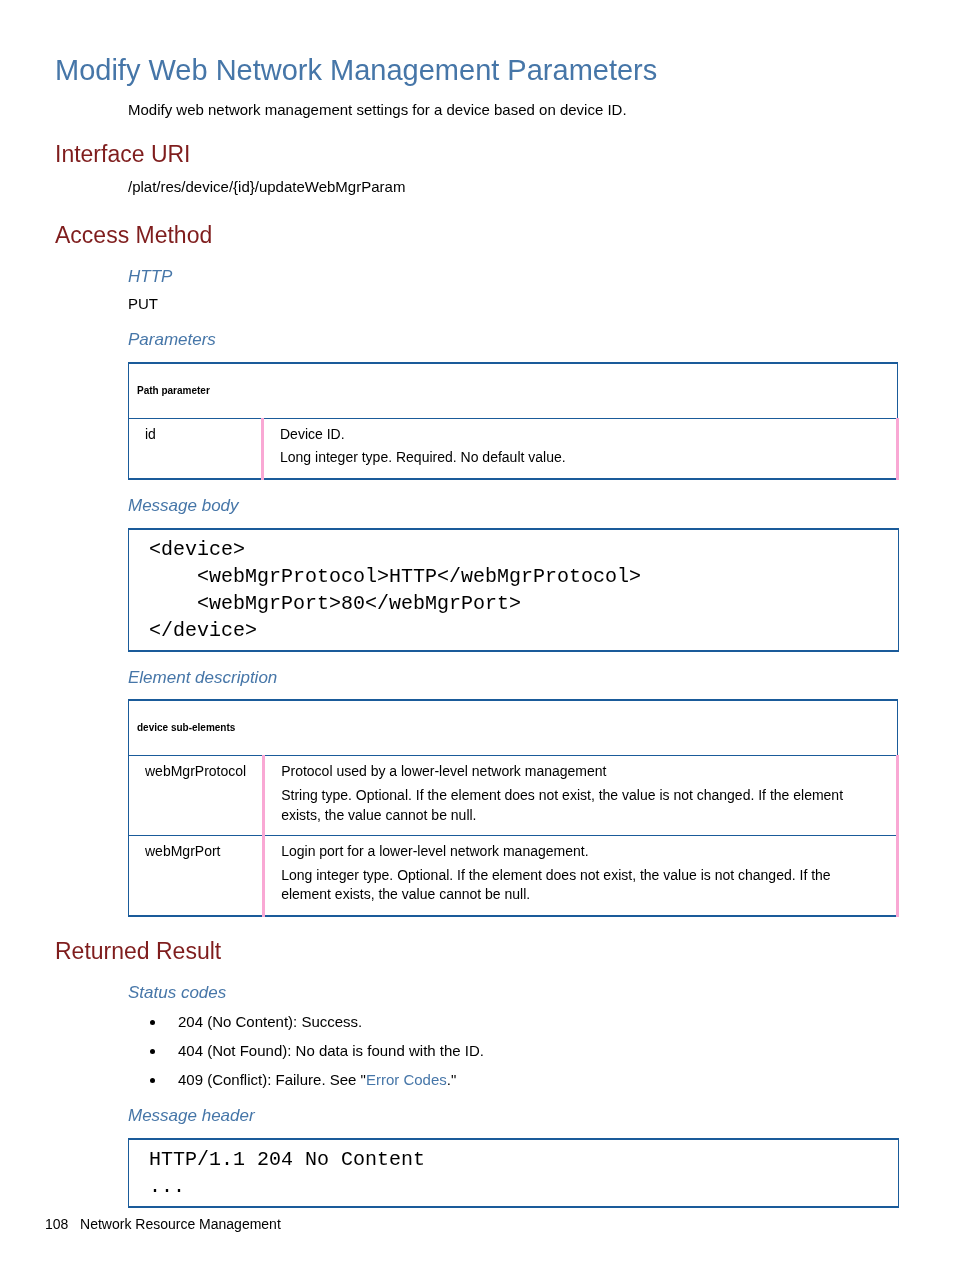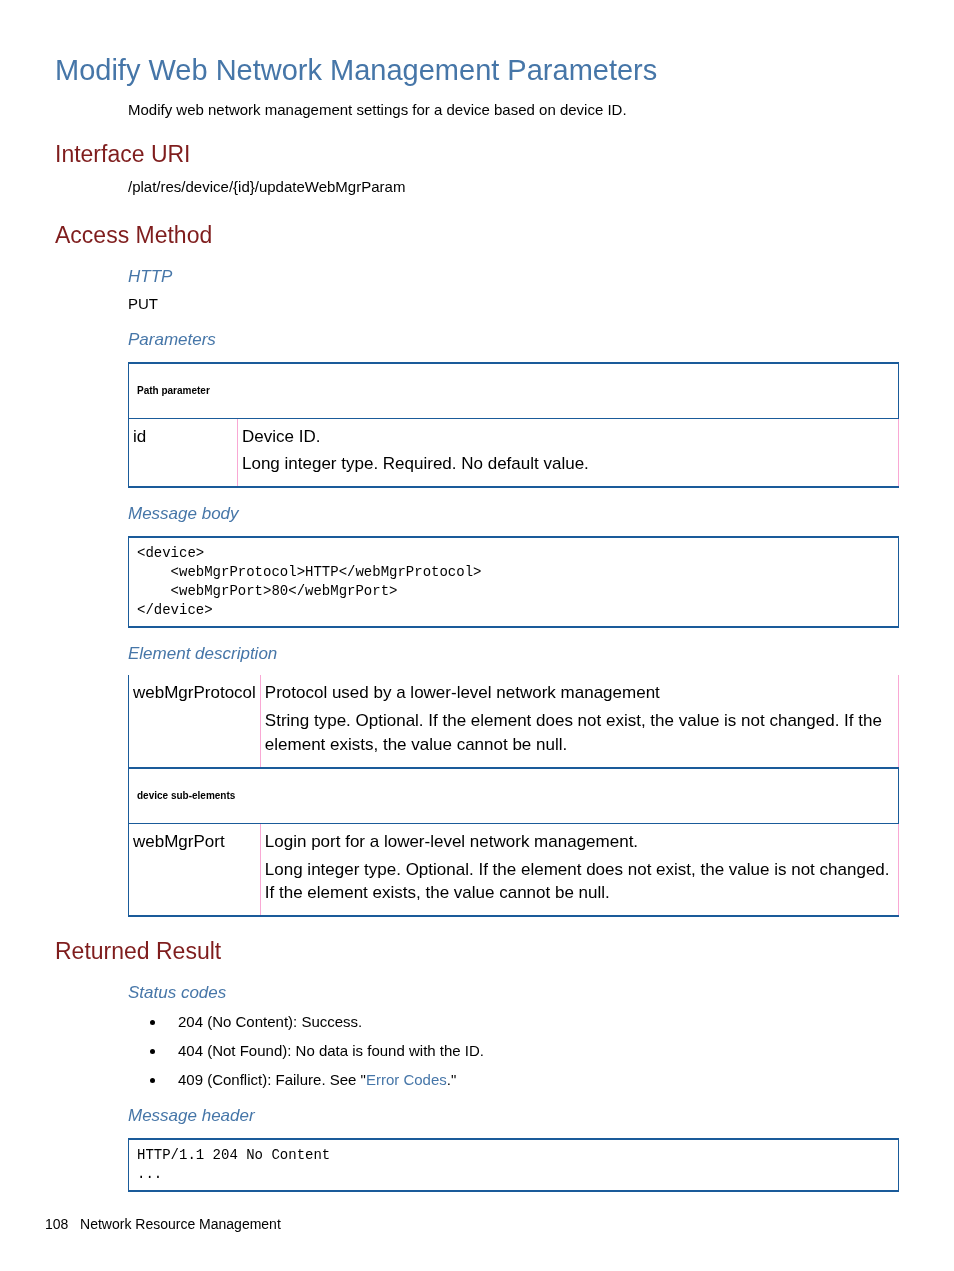--- a/index.html
+++ b/index.html
@@ -60,42 +60,42 @@
     text-align: left;
     font-weight: bold;
     padding: 20px 8px;
     border-top: 2.5px solid #1a5b9a;
     border-bottom: 1.5px solid #1a5b9a;
     border-left: 1px solid #1a5b9a;
     border-right: 1px solid #1a5b9a;
     font-size: 10px;
   }
   table td {
-    padding: 6px 4px;
+    padding: 6px 16px;
     border-left: 1px solid #1a5b9a;
-    border-right: 1px solid #f9a8d4;
+    border-right: 3px solid #f9a8d4;
     border-bottom: 1px solid #1a5b9a;
     vertical-align: top;
-    font-size: 17px;
+    font-size: 14px;
   }
   table tr:last-child td {
     border-bottom: 2.5px solid #1a5b9a;
   }
   .code-block {
     font-family: "Courier New", monospace;
     border-top: 2.5px solid #1a5b9a;
     border-bottom: 2.5px solid #1a5b9a;
     border-left: 1px solid #1a5b9a;
     border-right: 1px solid #1a5b9a;
-    padding: 6px 8px;
+    padding: 6px 20px;
     margin-left: 73px;
     margin-top: 10px;
     margin-bottom: 10px;
     white-space: pre;
-    font-size: 14px;
+    font-size: 20px;
     line-height: 1.35;
   }
   ul {
     margin-left: 73px;
     padding-left: 38px;
     margin-top: 6px;
     margin-bottom: 6px;
   }
   li {
     margin-bottom: 8px;
@@ -147,29 +147,29 @@
 <h3>Message body</h3>
 <div class="code-block">&lt;device&gt;
     &lt;webMgrProtocol&gt;HTTP&lt;/webMgrProtocol&gt;
     &lt;webMgrPort&gt;80&lt;/webMgrPort&gt;
 &lt;/device&gt;</div>
 
 <h3>Element description</h3>
 <table>
   <tbody>
       <tr>
+        <th colspan="2">device sub-elements</th>
+      </tr>
+  <tr>
     <td style="width:100px">webMgrProtocol</td>
     <td>
       <p class="cell-p">Protocol used by a lower-level network management</p>
       <p class="cell-p">String type. Optional. If the element does not exist, the value is not changed. If the element exists, the value cannot be null.</p>
     </td>
   </tr>
-  <tr>
-        <th colspan="2">device sub-elements</th>
-      </tr>
   <tr>
     <td>webMgrPort</td>
     <td>
       <p class="cell-p">Login port for a lower-level network management.</p>
       <p class="cell-p">Long integer type. Optional. If the element does not exist, the value is not changed. If the element exists, the value cannot be null.</p>
     </td>
   </tr>
 </tbody>
   </table>
 

